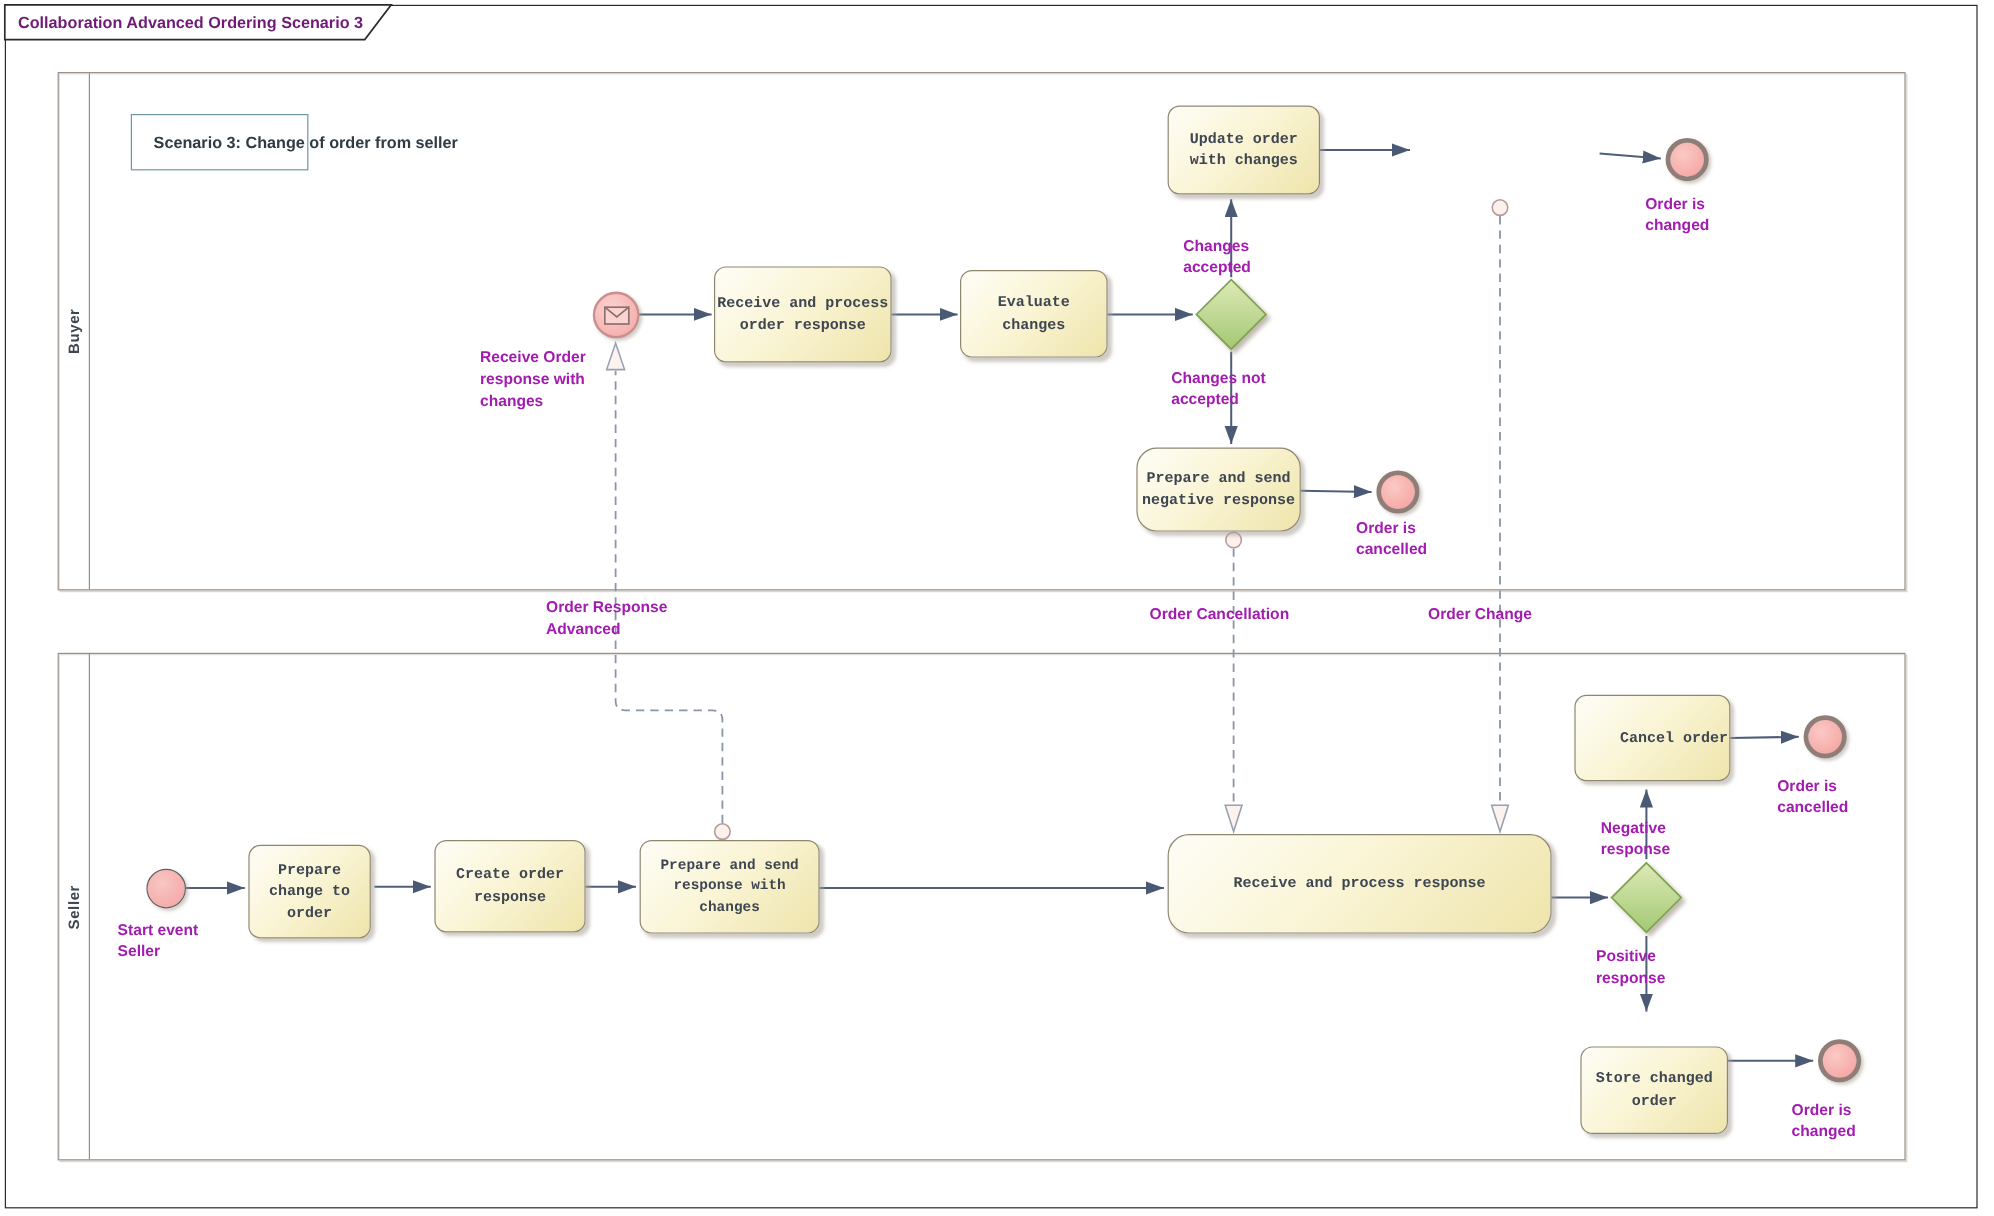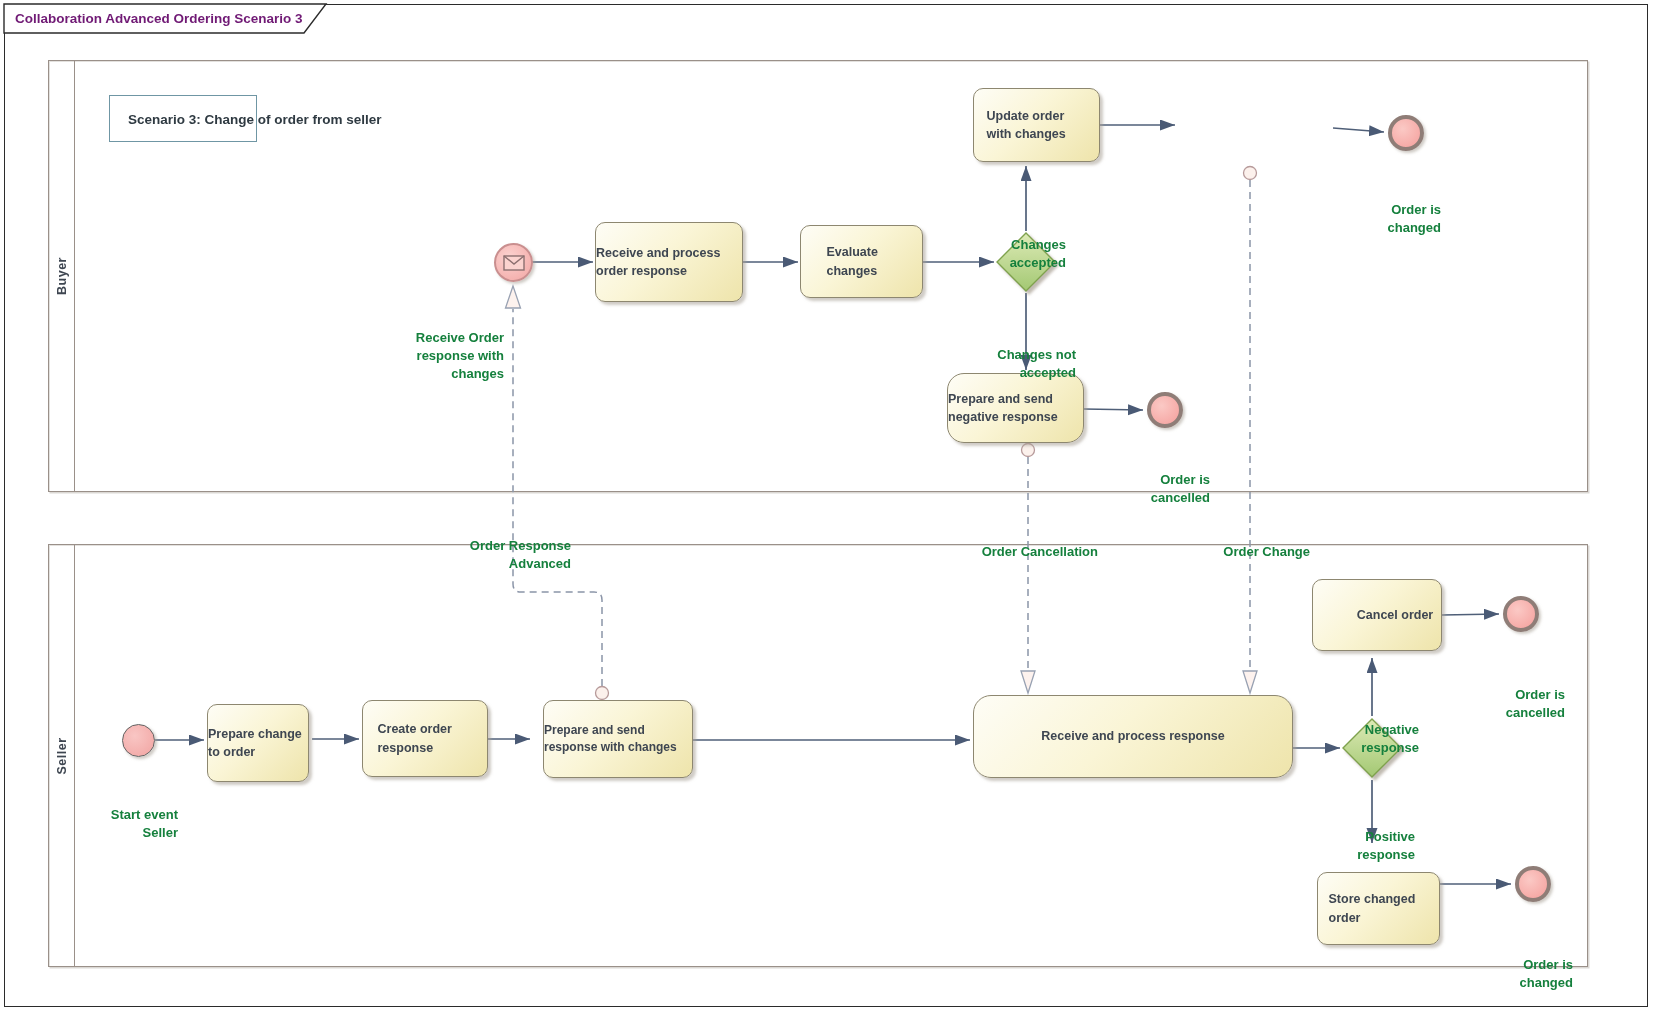--- a/index.html
+++ b/index.html
@@ -15,36 +15,36 @@
   .pool-buyer{top:60px;height:432px;}
   .pool-seller{top:544px;height:423px;}
   .lane-strip{position:absolute;left:0;top:0;bottom:0;width:25px;border-right:1.6px solid #9a9089;
         display:flex;align-items:center;justify-content:center;}
   .lane-strip span{transform:rotate(-90deg);white-space:nowrap;font-size:12.5px;font-weight:bold;
         color:#3e4651;letter-spacing:.5px;}
   svg.layer{position:absolute;left:0;top:0;z-index:2;}
   .task{position:absolute;z-index:3;border:1.4px solid #8d8770;border-radius:10px;
         background:linear-gradient(135deg,#fefdf6 0%,#faf5d6 45%,#eee4ab 100%);
         box-shadow:3px 3px 3px rgba(168,161,150,.55);
-        display:flex;align-items:center;justify-content:center;
-        font-weight:bold;font-size:12.5px;color:#3e4651;line-height:1.45;box-sizing:border-box;}
+        display:flex;align-items:center;justify-content:center;text-align:center;
+        font-weight:bold;font-size:12.5px;color:#3e4651;line-height:1.45;box-sizing:border-box;font-family:Liberation Mono, monospace;}
   .task span{display:block;}
   .w70{max-width:70px;} .w95{max-width:95px;} .w100{max-width:100px;}
-  .tight{font-size:12px;margin-left:10px;}
+  .tight{font-size:12px;}
   .event{position:absolute;z-index:3;border-radius:50%;box-sizing:border-box;
         box-shadow:2px 2px 3px rgba(168,161,150,.55);}
   .start-msg{left:494px;top:243px;width:39px;height:39px;
         background:radial-gradient(circle at 38% 35%,#fbd2cf,#f3a6a4);
         border:2px solid #c98f8f;display:flex;align-items:center;justify-content:center;}
   .start-plain{left:122px;top:724px;width:33px;height:33px;
         background:radial-gradient(circle at 38% 35%,#f9c6c4,#f1a3a1);border:1.8px solid #606060;}
   .end{width:36px;height:36px;border:4.5px solid #8f7d77;
         background:radial-gradient(circle at 38% 35%,#fbc9c5,#f49f9c);}
-  .lbl{position:absolute;z-index:4;font-size:13px;font-weight:bold;color:#15803d;
-        text-align:right;line-height:1.4;margin-top:40px;}
+  .lbl{position:absolute;z-index:4;font-size:13px;font-weight:bold;color:#a21caf;
+        text-align:left;line-height:1.4;}
   .nowrap{white-space:nowrap;}
   .annotation{position:absolute;left:109px;top:95px;width:148px;height:47px;z-index:3;
         border:1.6px solid #6f96a4;background:#fff;box-sizing:border-box;}
   .annotation .txt{position:absolute;left:18px;top:50%;transform:translateY(-50%);
         white-space:nowrap;font-size:13.5px;font-weight:bold;color:#2f3a42;}
 </style>
 </head>
 <body>
 
 <div class="stage">

